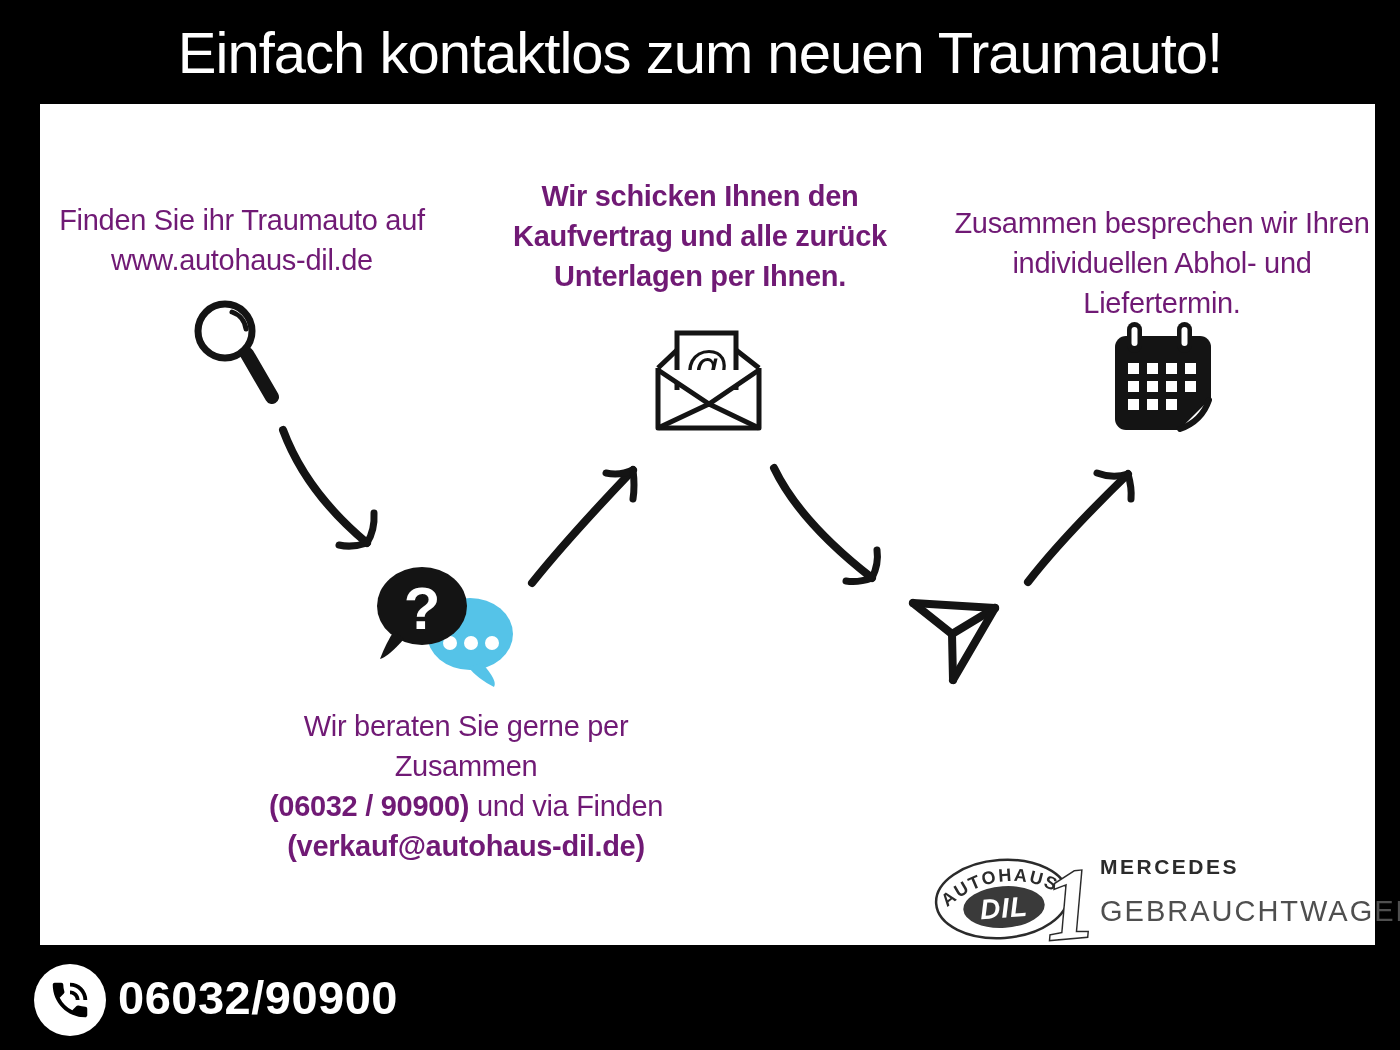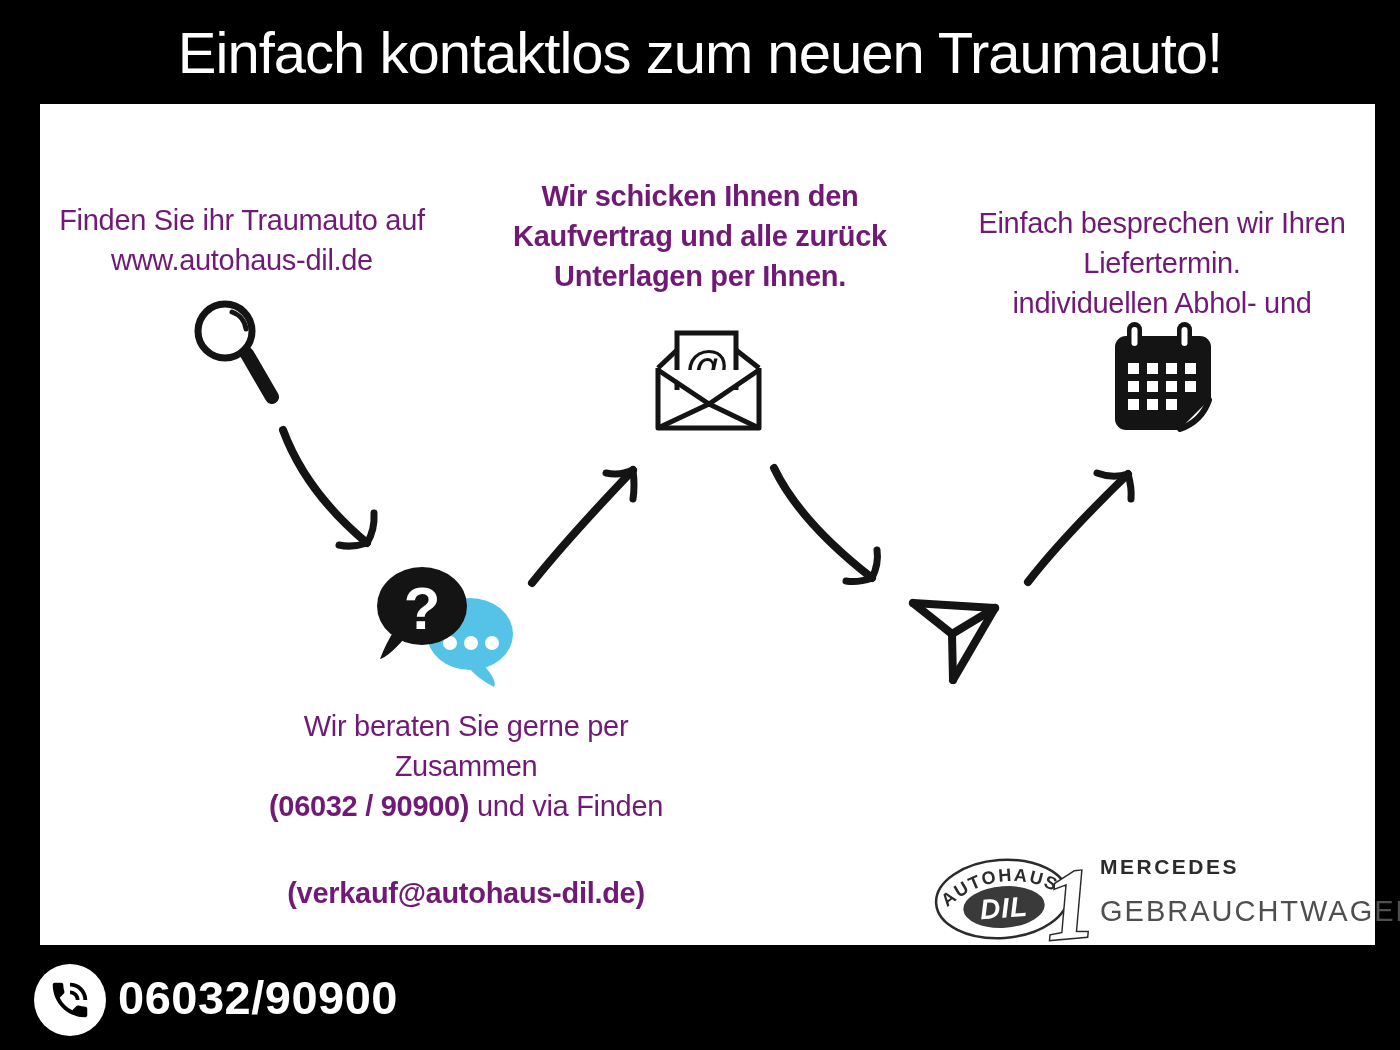--- a/index.html
+++ b/index.html
@@ -9,21 +9,21 @@
 
   
   .header{position:absolute;left:0;top:0;width:1400px;height:104px;
           display:flex;align-items:center;justify-content:center;}
   .header .title{color:#fff;font-size:58px;font-weight:400;letter-spacing:-1px;white-space:nowrap;}
 
   
   .canvas{position:absolute;left:40px;top:104px;width:1335px;height:841px;background:#fff;}
 
   .txt{position:absolute;text-align:center;font-size:29px;line-height:40px;letter-spacing:-0.3px;color:#701a75;}
-  .b{font-weight:700;margin-top:47px;}
+  .b{font-weight:700;}
 
   .step1-txt{left:2px;top:96px;width:400px;}
   .step2-txt{left:460px;top:72px;width:400px;font-weight:bold;}
   .step3-txt{left:912px;top:99px;width:420px;}
   .beratung-txt{left:206px;top:602px;width:440px;}
   .senden-txt{left:728px;top:602px;width:400px;}
 
   .icon{position:absolute;}
   .magnifier{left:145px;top:188px;}
   .envelope{left:610px;top:226px;}
@@ -61,23 +61,23 @@
       <div>www.autohaus-dil.de</div>
     </div>
 
     <div class="txt step2-txt">
       <div>Wir schicken Ihnen den</div>
       <div>Kaufvertrag und alle zurück</div>
       <div>Unterlagen per Ihnen.</div>
     </div>
 
     <div class="txt step3-txt">
-      <div>Einfach besprechen wir Ihren</div>
+      <div>Zusammen besprechen wir Ihren</div>
+      <div>individuellen Abhol- und</div>
       <div>Liefertermin.</div>
-      <div>individuellen Abhol- und</div>
     </div>
 
     <div class="txt beratung-txt">
       <div>Wir beraten Sie gerne per Zusammen</div>
       <div><span class="b">(06032 / 90900)</span><span> und via Finden</span></div>
       <div class="b">(verkauf@autohaus-dil.de)</div>
     </div>
 
 
     <svg class="icon magnifier" width="110" height="120" viewBox="0 0 110 120">

